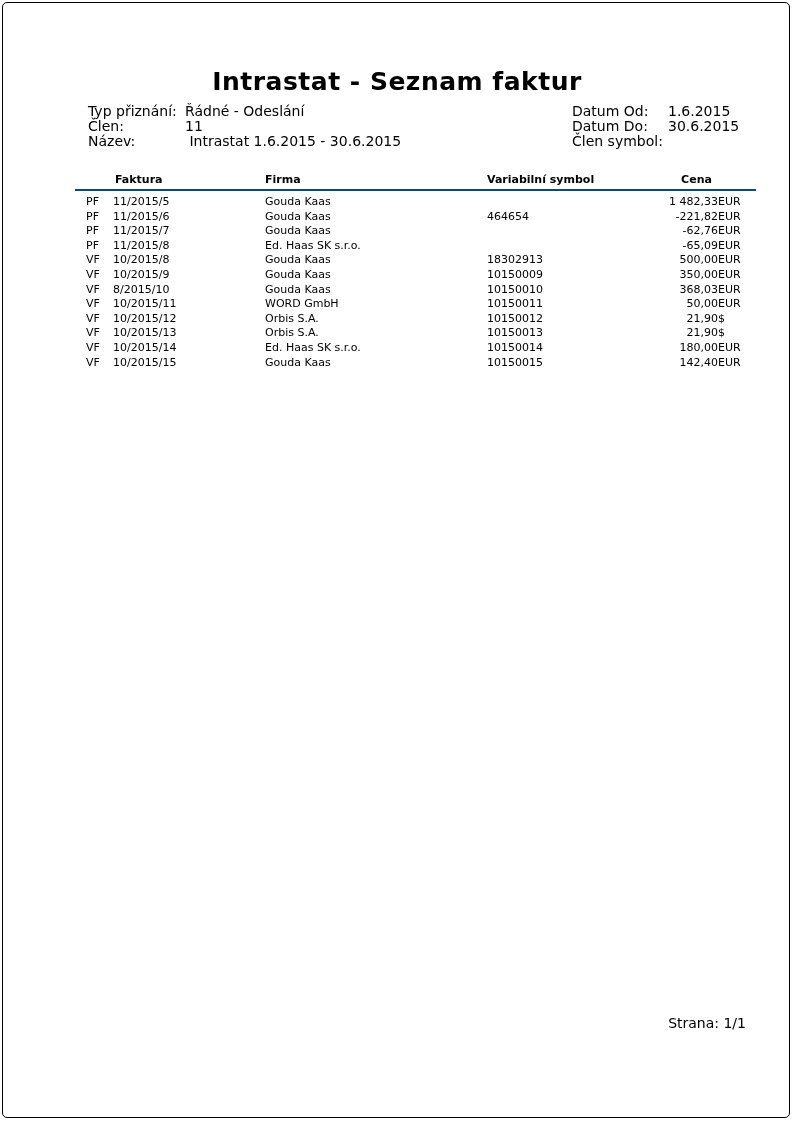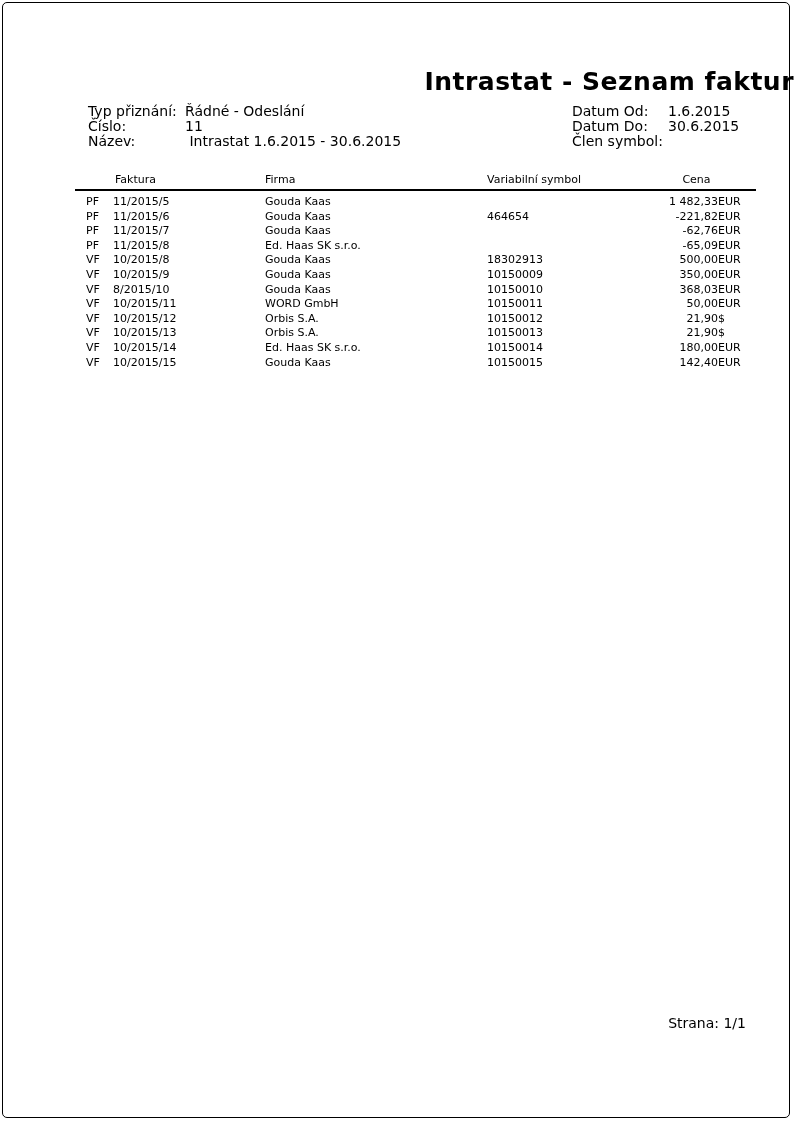--- a/index.html
+++ b/index.html
@@ -21,21 +21,21 @@
     width: 788px; height: 1116px;
     border: 1px solid #000000;
     border-radius: 5px;
     box-sizing: border-box;
     pointer-events: none;
   }
   .report-title {
     position: absolute;
     top: 50px; left: 0;
     width: 794px;
-    text-align: right;
+    text-align: center;
     font-size: 25px;
     font-weight: bold;
     letter-spacing: 0.5px;
   }
   .meta-label, .meta-value, .page-footer {
     position: absolute;
     font-size: 14px;
     line-height: 15px;
     white-space: pre;
   }
@@ -56,26 +56,26 @@
     font-size: 11px;
   }
   col.c-type { width: 38px; }
   col.c-number { width: 152px; }
   col.c-firma { width: 222px; }
   col.c-varsym { width: 150px; }
   col.c-amount { width: 81px; }
   col.c-currency { width: 38px; }
 
   .invoice-table th {
-    font-weight: normal;
+    font-weight: bold;
     text-align: left;
     vertical-align: top;
     padding: 3px 0 0 0;
     height: 16px;
-    border-bottom: 2px solid #000000;
+    border-bottom: 2px solid #0c4a6e;
   }
   .invoice-table th.h-faktura { padding-left: 2px; }
   .invoice-table th.h-cena { text-align: center; }
 
   .invoice-table td {
     padding: 0;
     height: 14.6px;
     line-height: 14.6px;
     vertical-align: middle;
     white-space: pre;
@@ -95,21 +95,21 @@
 </style>
 </head>
 <body>
 
 <div class="page-border"></div>
 
 <h1 class="report-title">Intrastat - Seznam faktur</h1>
 
 <span class="meta-label ml row-1">Typ přiznání:</span>
 <span class="meta-value mv-l row-1">Řádné - Odeslání</span>
-<span class="meta-label ml row-2">Číslo:</span>
+<span class="meta-label ml row-2">Člen:</span>
 <span class="meta-value mv-l row-2">11</span>
 <span class="meta-label ml row-3">Název:</span>
 <span class="meta-value mv-l row-3"> Intrastat 1.6.2015 - 30.6.2015</span>
 
 <span class="meta-label mr row-1">Datum Od:</span>
 <span class="meta-value mv-r row-1">1.6.2015</span>
 <span class="meta-label mr row-2">Datum Do:</span>
 <span class="meta-value mv-r row-2">30.6.2015</span>
 <span class="meta-label mr row-3">Člen symbol:</span>
 <span class="meta-value mv-r row-3"></span>

